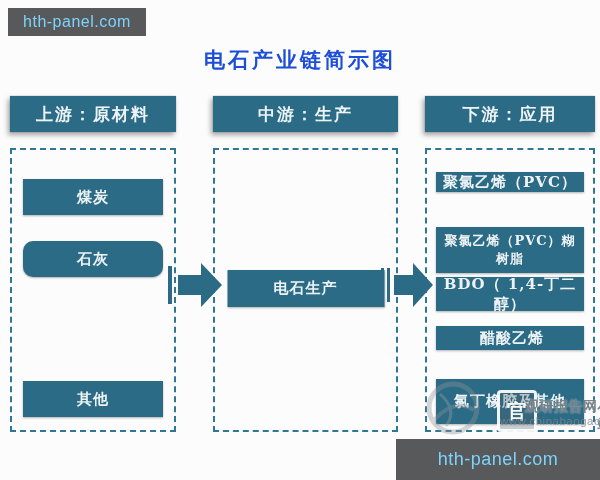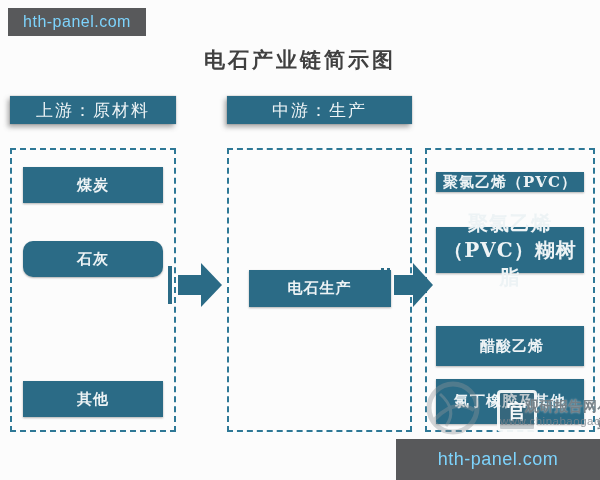--- a/index.html
+++ b/index.html
@@ -16,57 +16,57 @@
     font-family:"Liberation Sans","DejaVu Sans",sans-serif;
     display:flex;align-items:center;justify-content:center;
     font-size:17px;letter-spacing:.5px;
   }
   .wm-top{left:8px;top:8px;width:138px;height:28px;font-size:16px;}
   .wm-bottom{left:396px;top:439px;width:204px;height:41px;font-size:18px;}
 
   
   .title{
     position:absolute;top:46px;left:0;width:100%;text-align:center;
-    font-size:21px;font-weight:bold;color:#404040;letter-spacing:3px;
+    font-size:21px;font-weight:bold;color:#1d4ed8;letter-spacing:3px;
   }
 
   
   .col-header{
-    position:absolute;top:96px;height:28px;
+    position:absolute;top:96px;height:36px;
     background:var(--teal,#2b6b86);color:#eef4f6;
     display:flex;align-items:center;justify-content:center;
-    font-size:17px;font-weight:normal;letter-spacing:2px;
+    font-size:17px;font-weight:bold;letter-spacing:2px;
     box-shadow:-2px 3px 5px rgba(60,60,60,.45), 0 0 1px rgba(0,0,0,.4);
   }
   .col-box{
     position:absolute;top:148px;height:284px;
     border:2px dashed var(--dash,#2e7896);
     background:transparent;box-sizing:border-box;
   }
   .node{
     position:absolute;left:50%;transform:translateX(-50%);
     background:var(--teal,#2b6b86);color:#edf3f5;
     display:flex;align-items:center;justify-content:center;text-align:center;
     font-size:15px;font-weight:bold;letter-spacing:1px;line-height:1.35;
     box-shadow:0 1px 2px rgba(0,0,0,.3);
     box-sizing:border-box;padding:2px 4px;
   }
 
   .c1-header,.c1-box{left:10px;width:166px;}
-  .c2-header,.c2-box{left:227px;width:185px;}
+  .c2-header,.c2-box{left:213px;width:185px;}
   .c3-header,.c3-box{left:425px;width:170px;}
 
   .c1 .node{width:140px;height:36px;}
-  .n-c1-0{top:17px;text-align:center;} .n-c1-1{top:91px;border-radius:10px;} .n-c1-2{top:153px;} .n-c1-3{top:231px;}
-  .c2 .node{width:142px;height:37px;top:120px;}
+  .n-c1-0{top:29px;text-align:center;} .n-c1-1{top:91px;border-radius:10px;} .n-c1-2{top:153px;} .n-c1-3{top:231px;}
+  .c2 .node{width:157px;height:37px;top:120px;}
   .c3 .node{width:148px;}
   .n-c3-0{top:22px;height:20px;}
-  .n-c3-1{top:77px;height:46px;font-size:20px;}
+  .n-c3-1{top:77px;height:46px;font-size:13px;}
   .n-c3-2{top:127px;height:34px;}
-  .n-c3-3{top:176px;height:40px;padding-left:8px;}
+  .n-c3-3{top:176px;height:24px;padding-left:8px;}
   .n-c3-4{top:229px;height:45px;}
 
   
   .arrow{position:absolute;top:261px;z-index:5;}
   .arrow svg{display:block;}
   .arrow1{left:168px;}
   .arrow2{left:381px;}
 
   
   .site-wm{position:absolute;z-index:8;pointer-events:none;}
@@ -106,23 +106,25 @@
     <div class="node n-c1-0">煤炭</div>
     <div class="node n-c1-1">石灰</div>
     <div class="node n-c1-3">其他</div>
   </div>
 
   <div class="col-header c2-header">中游：生产</div>
   <div class="col-box c2-box c2">
     <div class="node">电石生产</div>
   </div>
 
+  <div class="col-header c3-header">下游：应用</div>
   <div class="col-box c3-box c3">
     <div class="node n-c3-0">聚氯乙烯（PVC）</div>
     <div class="node n-c3-1">聚氯乙烯（PVC）糊树脂</div>
+    <div class="node n-c3-2">BDO（ 1,4-丁二醇）</div>
     <div class="node n-c3-3">醋酸乙烯</div>
     <div class="node n-c3-4">氯丁橡胶及其他</div>
   </div>
 
   <div class="arrow arrow1">
     <svg width="54" height="48" viewBox="0 0 54 48">
       <rect x="0" y="5" width="4" height="38" fill="#2b6b86"></rect>
       <rect x="10" y="14" width="23" height="20" fill="#2b6b86"></rect>
       <polygon points="33,2 54,24 33,46" fill="#2b6b86"></polygon>
     </svg>

